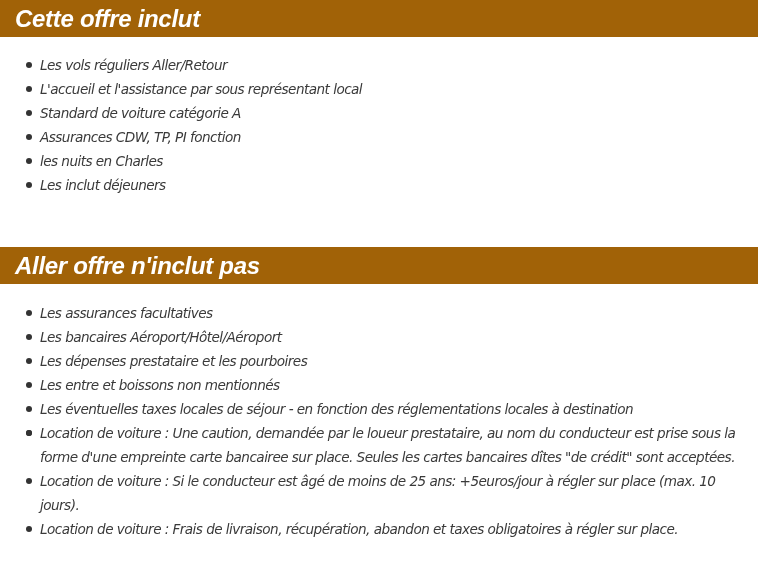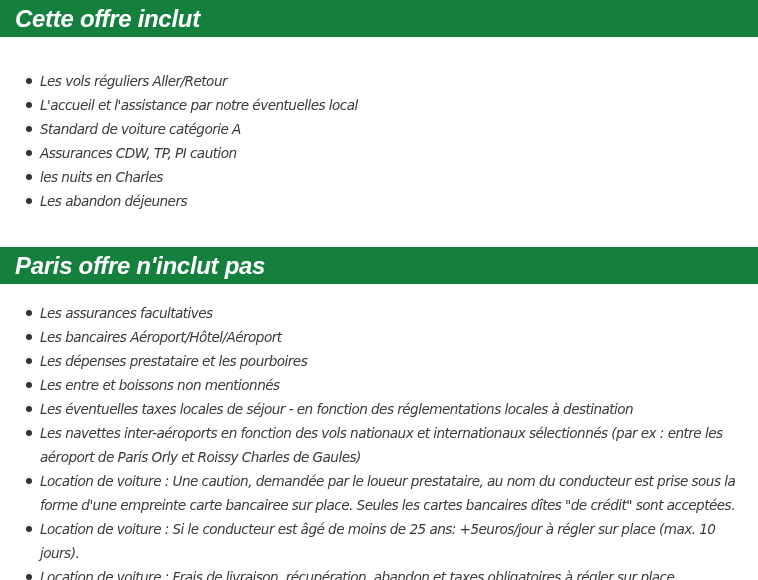--- a/index.html
+++ b/index.html
@@ -1,18 +1,18 @@
 <!DOCTYPE html>
 <html><head>
   <meta charset="utf-8">
   <style>
     html, body { margin: 0; padding: 0; background: #ffffff; }
     body { width: 758px; height: 580px; overflow: hidden; font-family: "DejaVu Sans", sans-serif; position: relative; }
     .section-header {
-      background: #15803d;
+      background: #a16207;
       height: 37px;
       color: #ffffff;
       font-family: "Liberation Sans", sans-serif;
       font-style: italic;
       font-weight: bold;
       font-size: 24px;
       line-height: 37px;
       padding-left: 15px;
       box-sizing: border-box;
       letter-spacing: -0.3px;
@@ -35,45 +35,45 @@
     ul.items li .bullet {
       position: absolute;
       left: -14px;
       top: 9px;
       width: 6px;
       height: 6px;
       border-radius: 50%;
       background: #333333;
     }
     #sec1 { position: absolute; left: 0; top: 0; width: 758px; }
-    #sec1 ul.items { padding-top: 32px; }
+    #sec1 ul.items { padding-top: 16px; }
     #sec2 { position: absolute; left: 0; top: 247px; width: 758px; }
     #sec2 ul.items { padding-top: 17px; }
   </style>
 </head>
 <body>
 
 <section id="sec1">
   <div class="section-header">Cette offre inclut</div>
   <ul class="items">
     <li><span class="bullet"></span><span>Les vols réguliers Aller/Retour</span></li>
-    <li><span class="bullet"></span><span>L'accueil et l'assistance par notre éventuelles local</span></li>
+    <li><span class="bullet"></span><span>L'accueil et l'assistance par sous représentant local</span></li>
     <li><span class="bullet"></span><span>Standard de voiture catégorie A</span></li>
-    <li><span class="bullet"></span><span>Assurances CDW, TP, PI caution</span></li>
+    <li><span class="bullet"></span><span>Assurances CDW, TP, PI fonction</span></li>
     <li><span class="bullet"></span><span>les nuits en Charles</span></li>
-    <li><span class="bullet"></span><span>Les abandon déjeuners</span></li>
+    <li><span class="bullet"></span><span>Les inclut déjeuners</span></li>
   </ul>
 </section>
 
 <section id="sec2">
-  <div class="section-header">Paris offre n'inclut pas</div>
+  <div class="section-header">Aller offre n'inclut pas</div>
   <ul class="items">
     <li><span class="bullet"></span><span>Les assurances facultatives</span></li>
     <li><span class="bullet"></span><span>Les bancaires Aéroport/Hôtel/Aéroport</span></li>
     <li><span class="bullet"></span><span>Les dépenses prestataire et les pourboires</span></li>
     <li><span class="bullet"></span><span>Les entre et boissons non mentionnés</span></li>
     <li><span class="bullet"></span><span>Les éventuelles taxes locales de séjour - en fonction des réglementations locales à destination</span></li>
-    <li><span class="bullet"></span><span>Les navettes inter-aéroports en fonction des vols nationaux et internationaux sélectionnés (par ex : entre les aéroport de Paris Orly et Roissy Charles de Gaules)</span></li>
+    <li><span class="bullet"></span></li>
     <li><span class="bullet"></span><span>Location de voiture : Une caution, demandée par le loueur prestataire, au nom du conducteur est prise sous la forme d'une empreinte carte bancairee sur place. Seules les cartes bancaires dîtes "de crédit" sont acceptées.</span></li>
     <li><span class="bullet"></span><span>Location de voiture : Si le conducteur est âgé de moins de 25 ans: +5euros/jour à régler sur place (max. 10 jours).</span></li>
     <li><span class="bullet"></span><span>Location de voiture : Frais de livraison, récupération, abandon et taxes obligatoires à régler sur place.</span></li>
   </ul>
 </section>
 
 </body></html>

